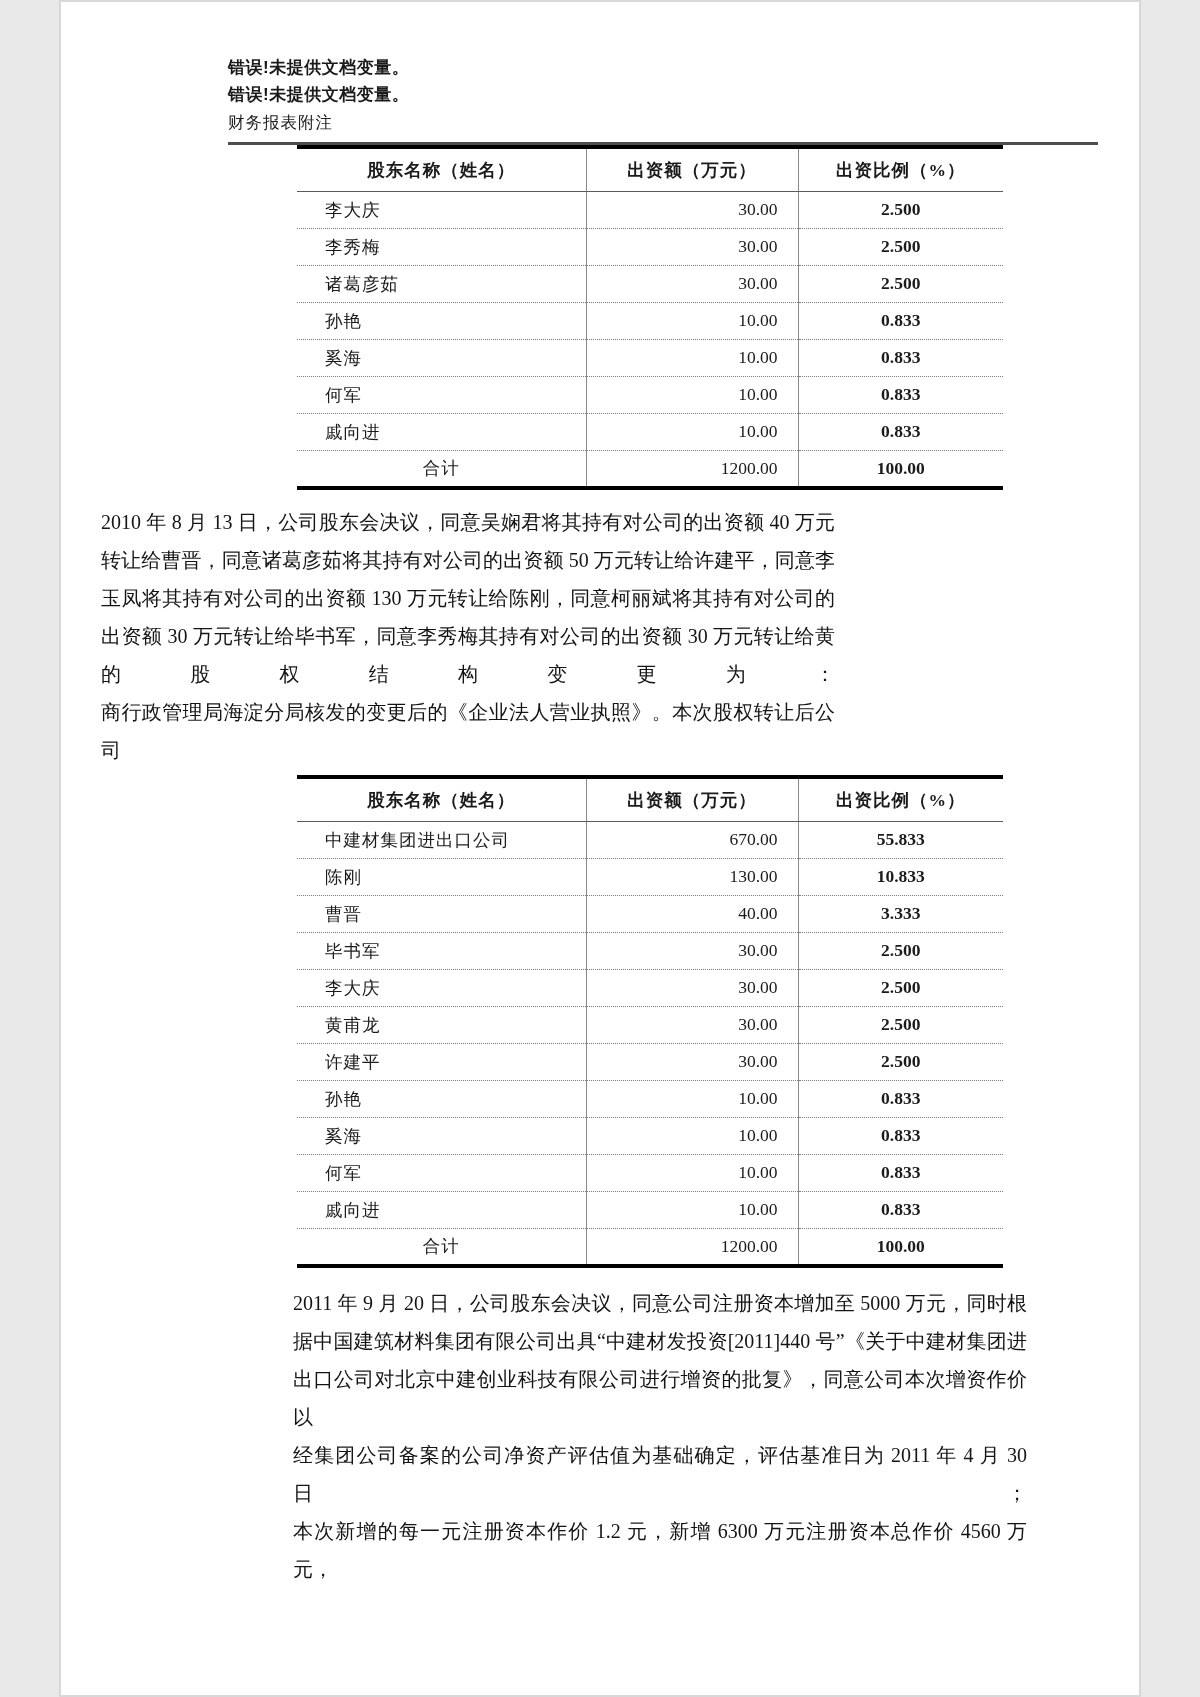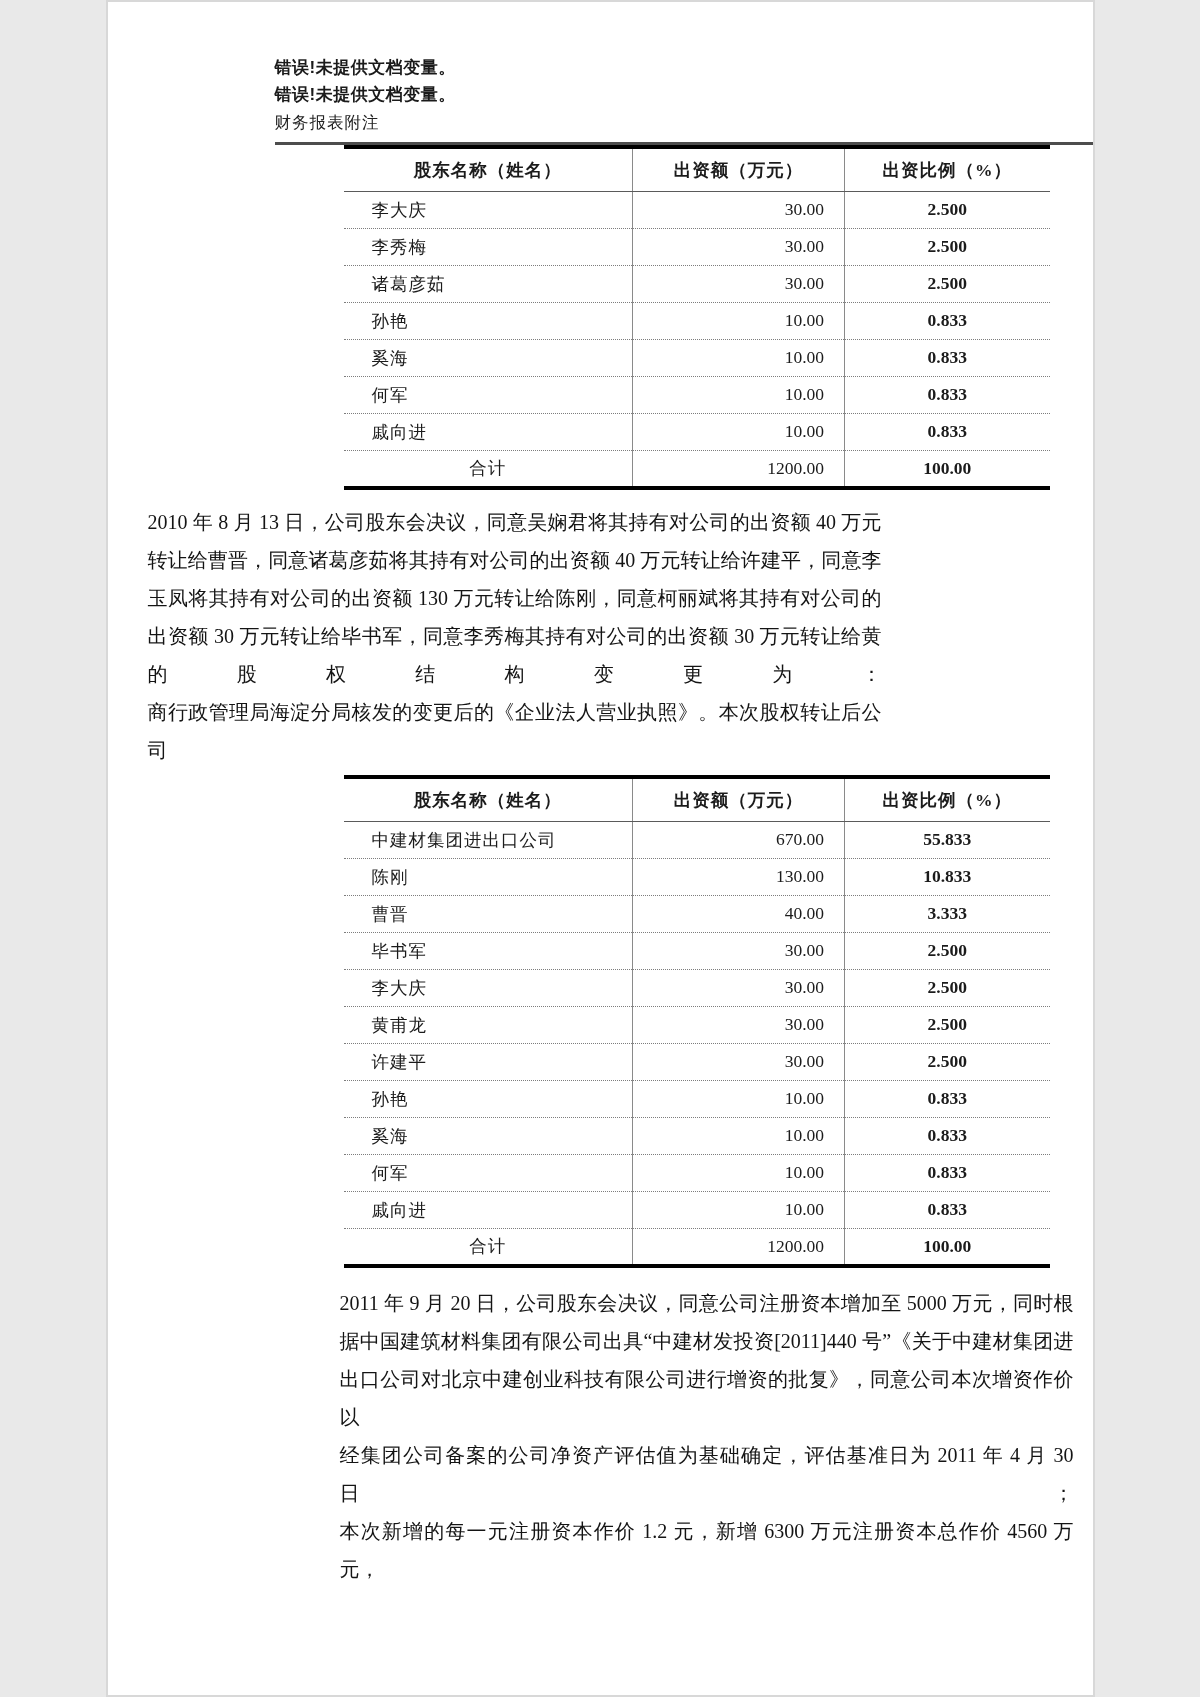--- a/index.html
+++ b/index.html
@@ -1,20 +1,20 @@
 <!DOCTYPE html>
 <html><head>
 <meta charset="utf-8">
 <style>
   * { margin:0; padding:0; box-sizing:border-box; }
   html,body { background:#e9e9e9; }
   body { font-family:"Liberation Serif","DejaVu Serif",serif; }
   .page {
     position:relative;
-    width:989px; height:1697px;
+    width:1082px; height:1697px;
     margin:0 auto;
     background:#ffffff;
     border:2px solid #d8d8d8;
     color:#161616;
     overflow:hidden;
   }
 
   
   .doc-header { padding:52px 0 0 167px; }
   .err-line {
@@ -154,21 +154,21 @@
       <tr class="total-row">
         <td class="c0">合计</td>
         <td class="c1">1200.00</td>
         <td class="c2">100.00</td>
       </tr>
     </tfoot>
   </table>
 
   <div class="para p1">
       <div class="text-line">2010 年 8 月 13 日，公司股东会决议，同意吴娴君将其持有对公司的出资额 40 万元</div>
-      <div class="text-line">转让给曹晋，同意诸葛彦茹将其持有对公司的出资额 40 万元转让给许建平，同意李</div>
+      <div class="text-line">转让给曹晋，同意诸葛彦茹将其持有对公司的出资额 50 万元转让给许建平，同意李</div>
       <div class="text-line">玉凤将其持有对公司的出资额 130 万元转让给陈刚，同意柯丽斌将其持有对公司的</div>
       <div class="text-line">出资额 30 万元转让给毕书军，同意李秀梅其持有对公司的出资额 30 万元转让给黄</div>
       <div class="text-line">的股权结构变更为：</div>
       <div class="text-line">商行政管理局海淀分局核发的变更后的《企业法人营业执照》。本次股权转让后公司</div>
     </div>
 
   <table class="shareholder-table table2">
     <colgroup>
         <col class="w0">
         <col class="w1">

